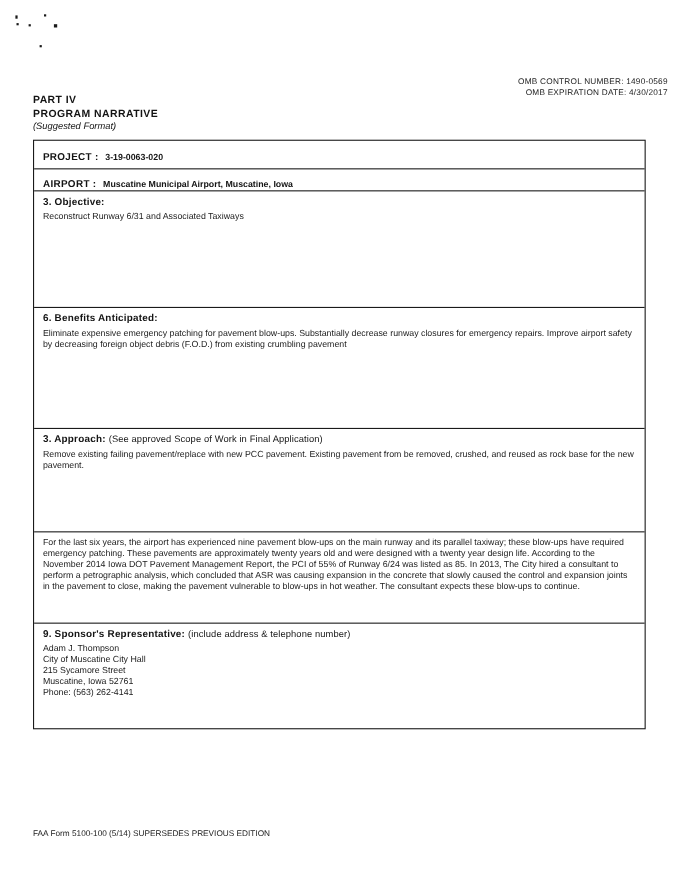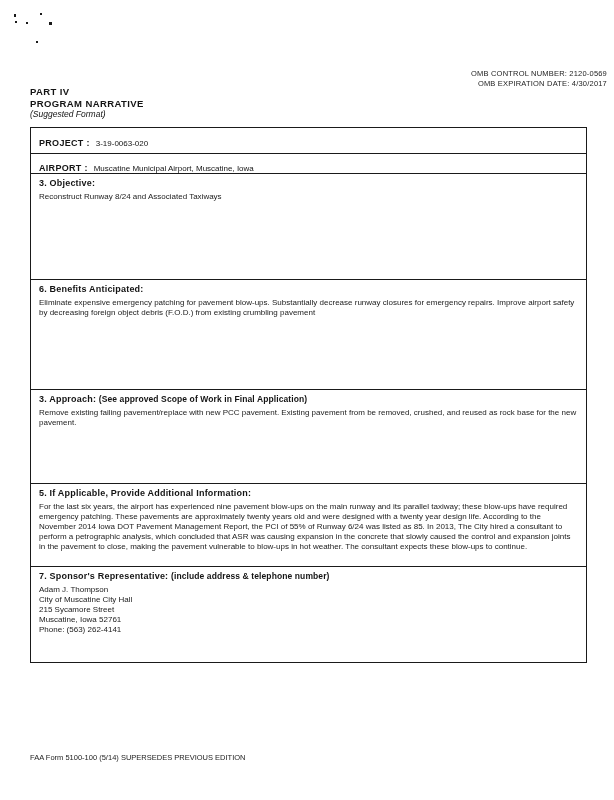--- a/index.html
+++ b/index.html
@@ -68,29 +68,30 @@
   .sec-5 { height: 83px; }
   .sec-6 { height: 95px; }
   .field-label {
     font-weight: bold;
     font-size: 9px;
     letter-spacing: 0.3px;
   }
   .field-value {
     font-size: 8px;
     margin-left: 6px;
+    font-weight: bold;
   }
   .sec-head {
     font-weight: bold;
     font-size: 9px;
     letter-spacing: 0.2px;
     margin-bottom: 4px;
   }
   .sec-note {
-    font-weight: bold;
+    font-weight: normal;
     font-size: 8.5px;
     letter-spacing: 0.1px;
     margin-top: 31px;
   }
   .sec-body {
     font-size: 8px;
     line-height: 10px;
     color: #1b1b1b;
     white-space: pre-line;
   }
@@ -112,21 +113,21 @@
 <div class="page">
 
   <div class="speck" style="left:14px;top:14px;width:2px;height:3px;"></div>
   <div class="speck" style="left:15px;top:21px;width:2px;height:2px;"></div>
   <div class="speck" style="left:26px;top:22px;width:2px;height:2px;"></div>
   <div class="speck" style="left:40px;top:13px;width:2px;height:2px;"></div>
   <div class="speck" style="left:49px;top:22px;width:3px;height:3px;"></div>
   <div class="speck" style="left:36px;top:41px;width:2px;height:2px;"></div>
 
   <div class="omb">
-    <div>OMB CONTROL NUMBER: 2120-0569</div>
+    <div>OMB CONTROL NUMBER: 1490-0569</div>
     <div>OMB EXPIRATION DATE: 4/30/2017</div>
   </div>
 
   <div class="title-block">
     <div class="title-part">PART IV</div>
     <div class="title-main">PROGRAM NARRATIVE</div>
     <div class="title-sub">(Suggested Format)</div>
   </div>
 
   <div class="form-table">
@@ -134,41 +135,40 @@
     <div class="row row-project">
       <span class="field-label">PROJECT :</span><span class="field-value">3-19-0063-020</span>
     </div>
 
     <div class="row row-airport">
       <span class="field-label">AIRPORT :</span><span class="field-value">Muscatine Municipal Airport, Muscatine, Iowa</span>
     </div>
 
     <div class="row sec-1">
       <div class="sec-head">3. Objective:</div>
-      <div class="sec-body">Reconstruct Runway 8/24 and Associated Taxiways</div>
+      <div class="sec-body">Reconstruct Runway 6/31 and Associated Taxiways</div>
     </div>
 
     <div class="row sec-2">
       <div class="sec-head">6. Benefits Anticipated:</div>
       <div class="sec-body">Eliminate expensive emergency patching for pavement blow-ups.  Substantially decrease runway closures for emergency repairs. Improve airport safety by decreasing foreign object debris (F.O.D.) from existing crumbling pavement</div>
     </div>
 
     <div class="row sec-3">
       <div class="sec-head"><span>3. Approach:</span> <span class="sec-note">(See approved Scope of Work in Final Application)</span></div>
       <div class="sec-body">Remove existing failing pavement/replace with new PCC pavement.  Existing pavement from be removed, crushed, and reused as rock base for the new pavement.</div>
     </div>
 
 
     <div class="row sec-5">
-      <div class="sec-head">5. If Applicable, Provide Additional Information:</div>
       <div class="sec-body">For the last six years, the airport has experienced nine pavement blow-ups on the main runway and its parallel taxiway; these blow-ups have required emergency patching.  These pavements are approximately twenty years old and were designed with a twenty year design life.  According to the November 2014 Iowa DOT Pavement Management Report, the PCI of 55% of Runway 6/24 was listed as 85.  In 2013, The City hired a consultant to perform a petrographic analysis, which concluded that ASR was causing expansion in the concrete that slowly caused the control and expansion joints in the pavement to close, making the pavement vulnerable to blow-ups in hot weather.  The consultant expects these blow-ups to continue.</div>
     </div>
 
     <div class="row sec-6">
-      <div class="sec-head"><span>7. Sponsor's Representative:</span> <span class="sec-note">(include address &amp; telephone number)</span></div>
+      <div class="sec-head"><span>9. Sponsor's Representative:</span> <span class="sec-note">(include address &amp; telephone number)</span></div>
       <div class="sec-body">Adam J. Thompson
 City of Muscatine City Hall
 215 Sycamore Street
 Muscatine, Iowa 52761
 Phone:  (563) 262-4141</div>
     </div>
 
   </div>
 
   <div class="footer">

